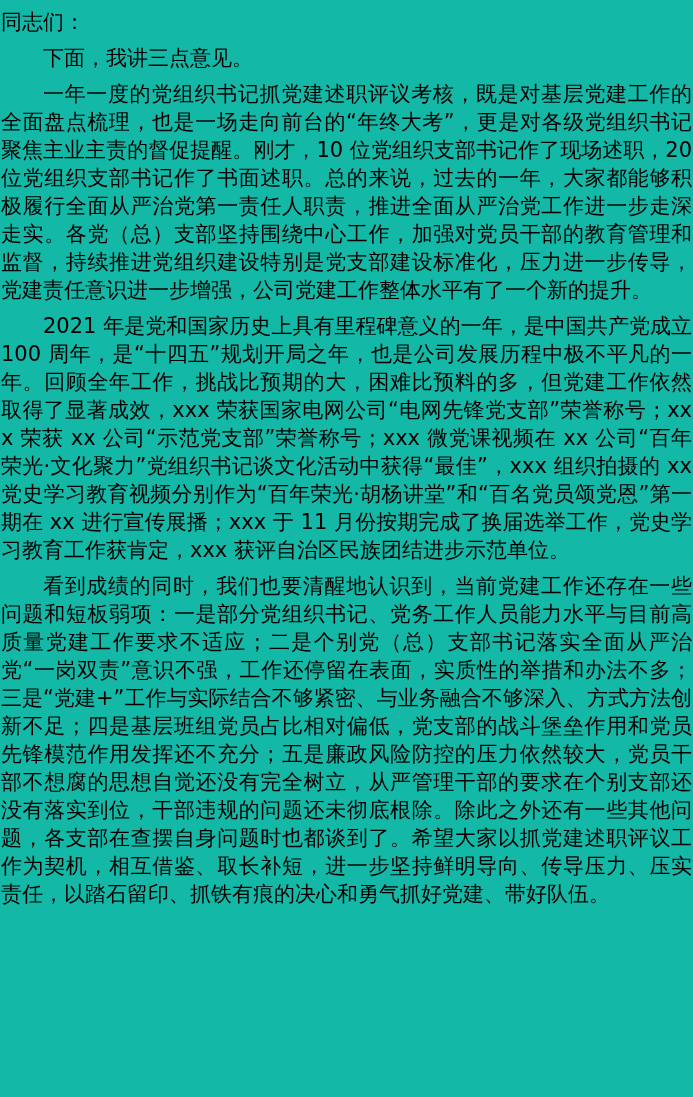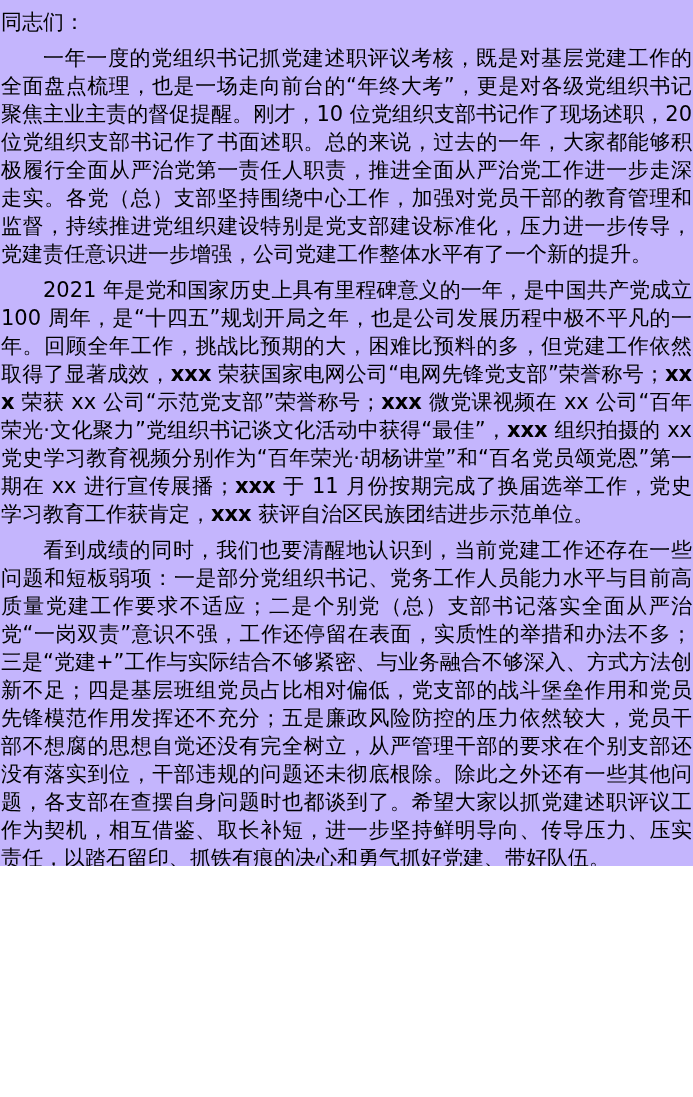--- a/index.html
+++ b/index.html
@@ -2,23 +2,23 @@
 <html><head>
 <meta charset="utf-8">
 <style>
   html, body {
     margin: 0;
     padding: 0;
     background: #ffffff;
   }
   .page {
     width: 693px;
-    height: 866px;
+    height: 1097px;
     overflow: hidden;
-    background: #c4b5fd;
+    background: #14b8a6;
     box-sizing: border-box;
   }
   .doc {
     box-sizing: border-box;
     width: 693px;
     padding: 8px 1px 0 1px;
     font-family: "DejaVu Sans", "Liberation Sans", sans-serif;
     font-size: 21px;
     line-height: 28px;
     color: #000000;
@@ -26,27 +26,28 @@
     letter-spacing: 0;
   }
   .doc p {
     margin: 0 0 8px 0;
     word-break: break-all;
   }
   .doc p.indent {
     text-indent: 42px;
   }
   .doc strong {
-    font-weight: bold;
+    font-weight: normal;
     margin-top: 18px;
   }
 </style>
 </head>
 <body>
 
 <div class="page">
   <main class="doc">
       <p class="salutation"><span>同志们：</span></p>
+      <p class="indent body"><span>下面，我讲三点意见。</span></p>
       <p class="indent body"><span>一年一度的党组织书记抓党建述职评议考核，既是对基层党建工作的全面盘点梳理，也是一场走向前台的“年终大考”，更是对各级党组织书记聚焦主业主责的督促提醒。刚才，10 位党组织支部书记作了现场述职，20 位党组织支部书记作了书面述职。总的来说，过去的一年，大家都能够积极履行全面从严治党第一责任人职责，推进全面从严治党工作进一步走深走实。各党（总）支部坚持围绕中心工作，加强对党员干部的教育管理和监督，持续推进党组织建设特别是党支部建设标准化，压力进一步传导，党建责任意识进一步增强，公司党建工作整体水平有了一个新的提升。</span></p>
       <p class="indent body"><span>2021 年是党和国家历史上具有里程碑意义的一年，是中国共产党成立 100 周年，是“十四五”规划开局之年，也是公司发展历程中极不平凡的一年。回顾全年工作，挑战比预期的大，困难比预料的多，但党建工作依然取得了显著成效，</span><strong>xxx</strong><span> 荣获国家电网公司“电网先锋党支部”荣誉称号；</span><strong>xxx</strong><span> 荣获 xx 公司“示范党支部”荣誉称号；</span><strong>xxx</strong><span> 微党课视频在 xx 公司“百年荣光·文化聚力”党组织书记谈文化活动中获得“最佳”，</span><strong>xxx</strong><span> 组织拍摄的 xx 党史学习教育视频分别作为“百年荣光·胡杨讲堂”和“百名党员颂党恩”第一期在 xx 进行宣传展播；</span><strong>xxx</strong><span> 于 11 月份按期完成了换届选举工作，党史学习教育工作获肯定，</span><strong>xxx</strong><span> 获评自治区民族团结进步示范单位。</span></p>
       <p class="indent body"><span>看到成绩的同时，我们也要清醒地认识到，当前党建工作还存在一些问题和短板弱项：一是部分党组织书记、党务工作人员能力水平与目前高质量党建工作要求不适应；二是个别党（总）支部书记落实全面从严治党“一岗双责”意识不强，工作还停留在表面，实质性的举措和办法不多；三是“党建+”工作与实际结合不够紧密、与业务融合不够深入、方式方法创新不足；四是基层班组党员占比相对偏低，党支部的战斗堡垒作用和党员先锋模范作用发挥还不充分；五是廉政风险防控的压力依然较大，党员干部不想腐的思想自觉还没有完全树立，从严管理干部的要求在个别支部还没有落实到位，干部违规的问题还未彻底根除。除此之外还有一些其他问题，各支部在查摆自身问题时也都谈到了。希望大家以抓党建述职评议工作为契机，相互借鉴、取长补短，进一步坚持鲜明导向、传导压力、压实责任，以踏石留印、抓铁有痕的决心和勇气抓好党建、带好队伍。</span></p>
     </main>
 </div>
 
 </body></html>

